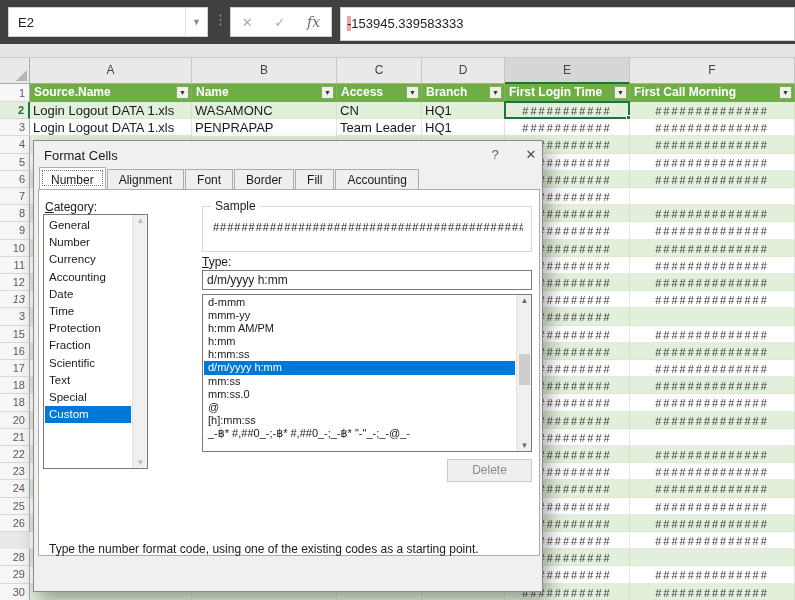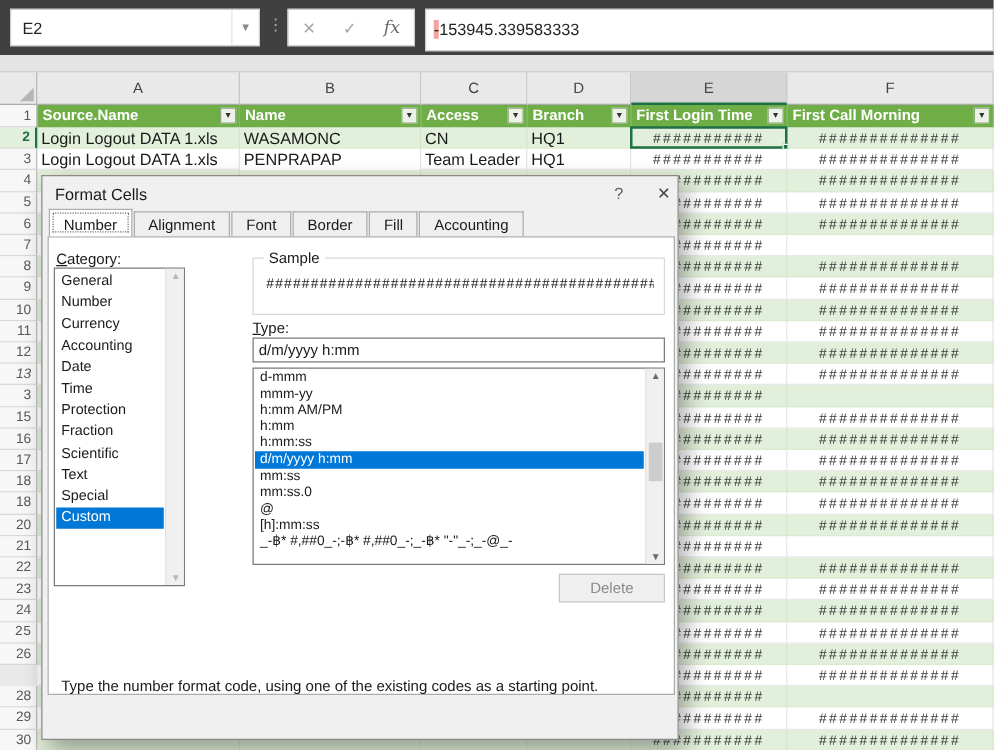--- a/index.html
+++ b/index.html
@@ -117,21 +117,21 @@
       <div class="rowhdr" style="top:325.6px; height:17.2px; line-height:17.2px;">15</div>
       <div class="rowhdr" style="top:342.79999999999995px; height:17.2px; line-height:17.2px;">16</div>
       <div class="rowhdr" style="top:360px; height:17.2px; line-height:17.2px;">17</div>
       <div class="rowhdr" style="top:377.2px; height:17.2px; line-height:17.2px;">18</div>
       <div class="rowhdr" style="top:394.4px; height:17.2px; line-height:17.2px;">18</div>
       <div class="rowhdr" style="top:411.59999999999997px; height:17.2px; line-height:17.2px;">20</div>
       <div class="rowhdr" style="top:428.8px; height:17.2px; line-height:17.2px;">21</div>
       <div class="rowhdr" style="top:446px; height:17.2px; line-height:17.2px;">22</div>
       <div class="rowhdr" style="top:463.2px; height:17.2px; line-height:17.2px;">23</div>
       <div class="rowhdr" style="top:480.4px; height:17.2px; line-height:17.2px;">24</div>
-      <div class="rowhdr" style="top:497.59999999999997px; height:17.2px; line-height:17.2px;font-family:Liberation Mono, monospace;">25</div>
+      <div class="rowhdr" style="top:497.59999999999997px; height:17.2px; line-height:17.2px;">25</div>
       <div class="rowhdr" style="top:514.8px; height:17.2px; line-height:17.2px;">26</div>
       <div class="rowhdr" style="top:532px; height:17.2px; line-height:17.2px;margin-left:47px;">27</div>
       <div class="rowhdr" style="top:549.2px; height:17.2px; line-height:17.2px;">28</div>
       <div class="rowhdr" style="top:566.4px; height:17.2px; line-height:17.2px;">29</div>
       <div class="rowhdr" style="top:583.5999999999999px; height:17.2px; line-height:17.2px;">30</div>
       <div class="thead" style="left:30px; top:84px; width:162px; height:18px;"><div class="flt" style="">▼</div><span>Source.Name</span></div>
       <div class="thead" style="left:192px; top:84px; width:145px; height:18px;"><div class="flt" style="">▼</div><span>Name</span></div>
       <div class="thead" style="left:337px; top:84px; width:85px; height:18px;"><div class="flt" style="">▼</div><span>Access</span></div>
       <div class="thead" style="left:422px; top:84px; width:83px; height:18px;"><div class="flt" style="">▼</div><span>Branch</span></div>
       <div class="thead" style="left:505px; top:84px; width:125px; height:18px;"><div class="flt" style="">▼</div><span>First Login Time</span></div>

